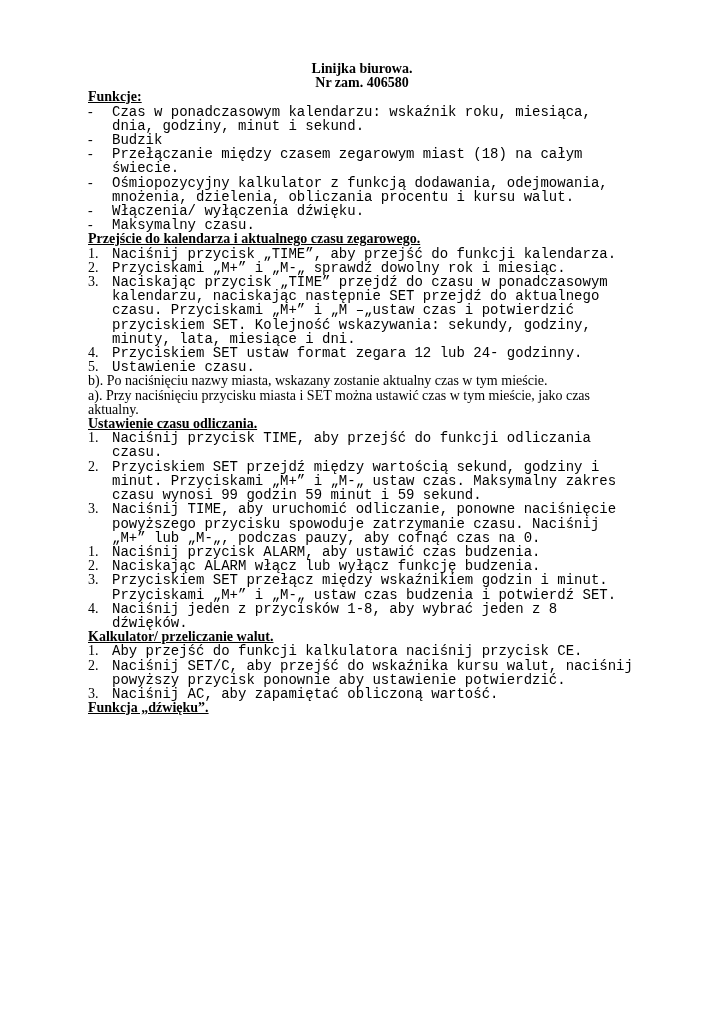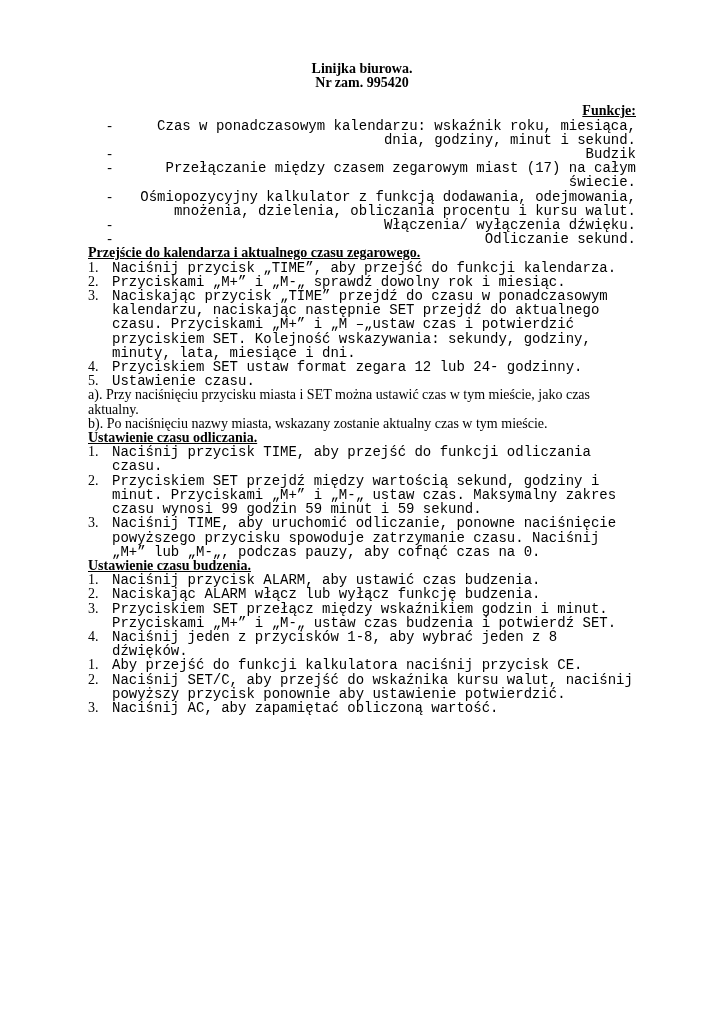--- a/index.html
+++ b/index.html
@@ -17,62 +17,62 @@
     padding: 62px 88px 0 88px;
     font-size: 14px;
     line-height: 14.2px;
     background: #ffffff;
   }
   .title {
     text-align: center;
     font-weight: bold;
   }
   .doc-section { }
-  .doc-section:first-child { margin-top: 14px; text-align: right; }
+  .doc-section:first-child { margin-top: 0; }
   .heading {
     font-weight: bold;
     text-decoration: underline;
   }
   .item { display: flex; }
   .marker { flex: 0 0 24px; }
   .item-text { flex: 1 1 auto; font-family: Liberation Mono, monospace; }
   .para { width: 100%; }
 </style>
 </head>
 <body>
 
 <div class="page">
   <div class="title">Linijka biurowa.</div>
-  <div class="title">Nr zam. 995420</div>
+  <div class="title">Nr zam. 406580</div>
   <main id="sections">
       <section class="doc-section">
         <div class="heading">Funkcje:</div>
         <div class="item">
           <span class="marker">-</span>
           <span class="item-text">Czas w ponadczasowym kalendarzu: wskaźnik roku, miesiąca, dnia, godziny, minut i sekund.</span>
         </div>
         <div class="item">
           <span class="marker">-</span>
           <span class="item-text">Budzik</span>
         </div>
         <div class="item">
           <span class="marker">-</span>
-          <span class="item-text">Przełączanie między czasem zegarowym miast (17) na całym świecie.</span>
+          <span class="item-text">Przełączanie między czasem zegarowym miast (18) na całym świecie.</span>
         </div>
         <div class="item">
           <span class="marker">-</span>
           <span class="item-text">Ośmiopozycyjny kalkulator z funkcją dodawania, odejmowania, mnożenia, dzielenia, obliczania procentu i kursu walut.</span>
         </div>
         <div class="item">
           <span class="marker">-</span>
           <span class="item-text">Włączenia/ wyłączenia dźwięku.</span>
         </div>
         <div class="item">
           <span class="marker">-</span>
-          <span class="item-text">Odliczanie sekund.</span>
+          <span class="item-text">Maksymalny czasu.</span>
         </div>
       </section>
       <section class="doc-section">
         <div class="heading">Przejście do kalendarza i aktualnego czasu zegarowego.</div>
         <div class="item">
           <span class="marker">1.</span>
           <span class="item-text">Naciśnij przycisk „TIME”, aby przejść do funkcji kalendarza.</span>
         </div>
         <div class="item">
           <span class="marker">2.</span>
@@ -83,67 +83,68 @@
           <span class="item-text">Naciskając przycisk „TIME” przejdź do czasu w ponadczasowym kalendarzu, naciskając następnie SET przejdź do aktualnego czasu. Przyciskami „M+” i „M –„ustaw czas i potwierdzić przyciskiem SET. Kolejność wskazywania: sekundy, godziny, minuty, lata, miesiące i dni.</span>
         </div>
         <div class="item">
           <span class="marker">4.</span>
           <span class="item-text">Przyciskiem SET ustaw format zegara 12 lub 24- godzinny.</span>
         </div>
         <div class="item">
           <span class="marker">5.</span>
           <span class="item-text">Ustawienie czasu.</span>
         </div>
+        <div class="para">b). Po naciśnięciu nazwy miasta, wskazany zostanie aktualny czas w tym mieście.</div>
         <div class="para">a). Przy naciśnięciu przycisku miasta i SET można ustawić czas w tym mieście, jako czas aktualny.</div>
-        <div class="para">b). Po naciśnięciu nazwy miasta, wskazany zostanie aktualny czas w tym mieście.</div>
       </section>
       <section class="doc-section">
         <div class="heading">Ustawienie czasu odliczania.</div>
         <div class="item">
           <span class="marker">1.</span>
           <span class="item-text">Naciśnij przycisk TIME, aby przejść do funkcji odliczania czasu.</span>
         </div>
         <div class="item">
           <span class="marker">2.</span>
           <span class="item-text">Przyciskiem SET przejdź między wartością sekund, godziny i minut. Przyciskami „M+” i „M-„ ustaw czas. Maksymalny zakres czasu wynosi 99 godzin 59 minut i 59 sekund.</span>
         </div>
         <div class="item">
           <span class="marker">3.</span>
           <span class="item-text">Naciśnij TIME, aby uruchomić odliczanie, ponowne naciśnięcie powyższego przycisku spowoduje zatrzymanie czasu. Naciśnij „M+” lub „M-„, podczas pauzy, aby cofnąć czas na 0.</span>
         </div>
       </section>
       <section class="doc-section">
-        <div class="heading">Ustawienie czasu budzenia.</div>
         <div class="item">
           <span class="marker">1.</span>
           <span class="item-text">Naciśnij przycisk ALARM, aby ustawić czas budzenia.</span>
         </div>
         <div class="item">
           <span class="marker">2.</span>
           <span class="item-text">Naciskając ALARM włącz lub wyłącz  funkcję budzenia.</span>
         </div>
         <div class="item">
           <span class="marker">3.</span>
           <span class="item-text">Przyciskiem SET przełącz między wskaźnikiem godzin i minut. Przyciskami „M+” i „M-„ ustaw czas budzenia i potwierdź SET.</span>
         </div>
         <div class="item">
           <span class="marker">4.</span>
           <span class="item-text">Naciśnij jeden z przycisków 1-8, aby wybrać jeden z 8 dźwięków.</span>
         </div>
       </section>
       <section class="doc-section">
+        <div class="heading">Kalkulator/ przeliczanie walut.</div>
         <div class="item">
           <span class="marker">1.</span>
           <span class="item-text">Aby przejść do funkcji kalkulatora naciśnij  przycisk CE.</span>
         </div>
         <div class="item">
           <span class="marker">2.</span>
           <span class="item-text">Naciśnij SET/C, aby przejść do wskaźnika kursu walut, naciśnij powyższy przycisk ponownie aby ustawienie potwierdzić.</span>
         </div>
         <div class="item">
           <span class="marker">3.</span>
           <span class="item-text">Naciśnij AC, aby zapamiętać obliczoną wartość.</span>
         </div>
       </section>
       <section class="doc-section">
+        <div class="heading">Funkcja „dźwięku”.</div>
       </section>
     </main>
 </div>
 
 </body></html>

